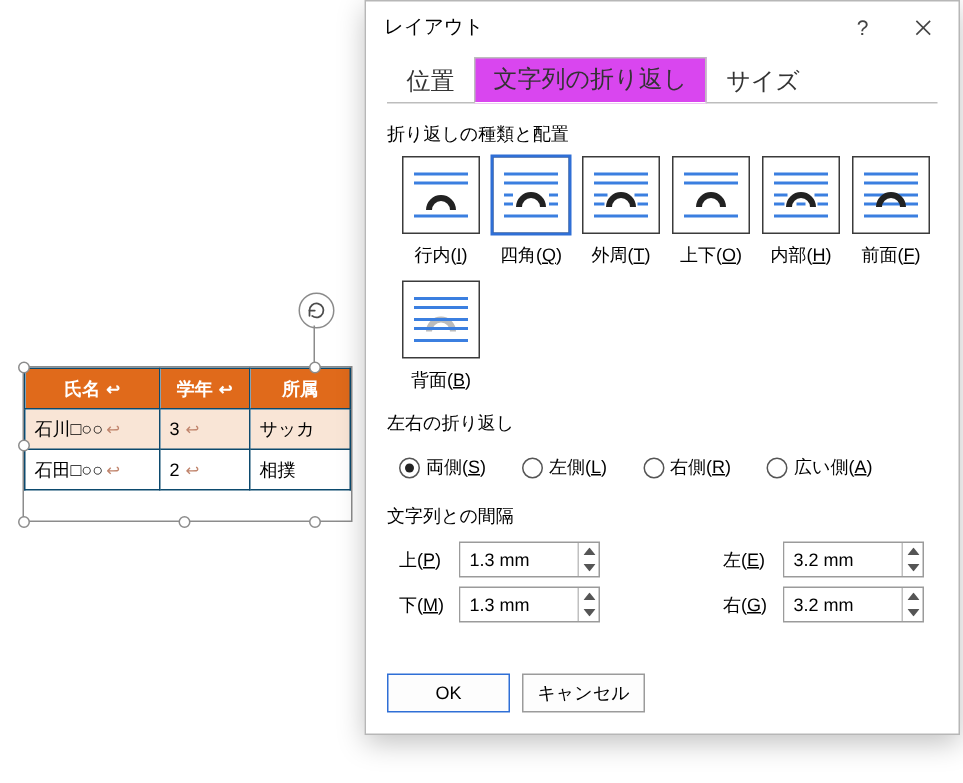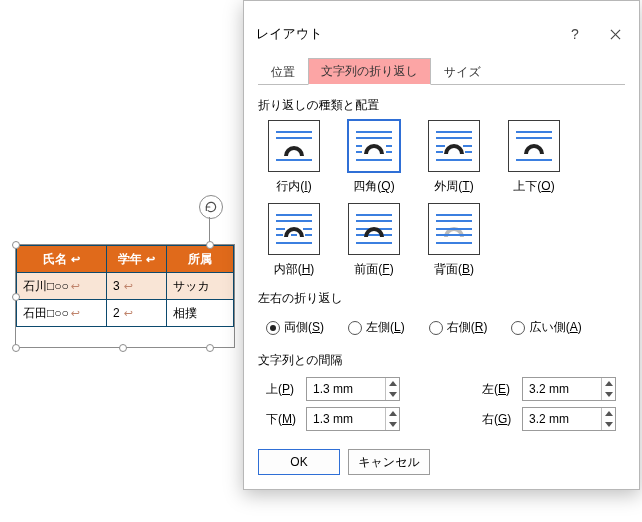--- a/index.html
+++ b/index.html
@@ -31,44 +31,44 @@
   .cell-mark { color: #c0846c; font-size: 11px; margin-left: 4px; }
   .hdr-mark { color: #ffffff; font-size: 11px; margin-left: 4px; }
 
   
   .dlg {
     position: absolute; left: 243px; top: 0; width: 397px; height: 490px;
     background: #fff; border: 1px solid #b7b7b7; box-shadow: 0 5px 18px rgba(0,0,0,0.25);
     display: flex; flex-direction: column; box-sizing: border-box;
   }
   .dlg-titlebar {
-    height: 34px; display: flex; align-items: center; padding: 16px 4px 0 12px;
+    height: 34px; display: flex; align-items: center; padding: 0 4px 0 12px;
     border-bottom: 1px solid transparent;
   }
   .dlg-title { flex: 1; font-size: 13px; }
   .dlg-help, .dlg-close {
     width: 40px; height: 30px; display: flex; align-items: center; justify-content: center;
     color: #444; font-size: 14px;
   }
   .dlg-close svg { width: 11px; height: 11px; stroke: currentColor; stroke-width: 1.2; }
   .dlg-body { padding: 6px 14px 0 14px; flex: 1; }
 
   
   .tabs { display: flex; align-items: flex-end; border-bottom: 1px solid #bdbdbd; height: 26px; }
   .tab {
-    padding: 4px 12px; font-size: 12px; color: #333; background: transparent;
+    padding: 4px 12px; font-size: 16px; color: #333; background: transparent;
     border: 1px solid transparent; border-bottom: none; position: relative; top: 1px;
   }
   .tab.active {
-    background: #fca5a5; border: 1px solid #bdbdbd; border-bottom: 1px solid #fff;
+    background: #d946ef; border: 1px solid #bdbdbd; border-bottom: 1px solid #fff;
   }
 
   
   .section-label { font-size: 12px; margin: 12px 0 6px 0; }
-  .wrap-grid { display: flex; flex-wrap: wrap; gap: 24px; row-gap: 8px; padding-left: 8px; }
+  .wrap-grid { display: flex; flex-wrap: wrap; gap: 4px; row-gap: 8px; padding-left: 8px; }
   .wrap-option { width: 56px; display: flex; flex-direction: column; align-items: center; }
   .wrap-icon {
     width: 50px; height: 50px; border: 1px solid #3b3b3b; background: #fff;
     display: flex; align-items: center; justify-content: center;
   }
   .wrap-icon.selected { outline: 2px solid #2f6fd6; outline-offset: -1px; }
   .wrap-caption { margin-top: 6px; font-size: 12px; text-align: center; white-space: nowrap; }
 
   .sub-row { display: flex; align-items: center; gap: 24px; padding: 6px 0 4px 8px; }
   .radio { display: flex; align-items: center; gap: 4px; font-size: 12px; }

